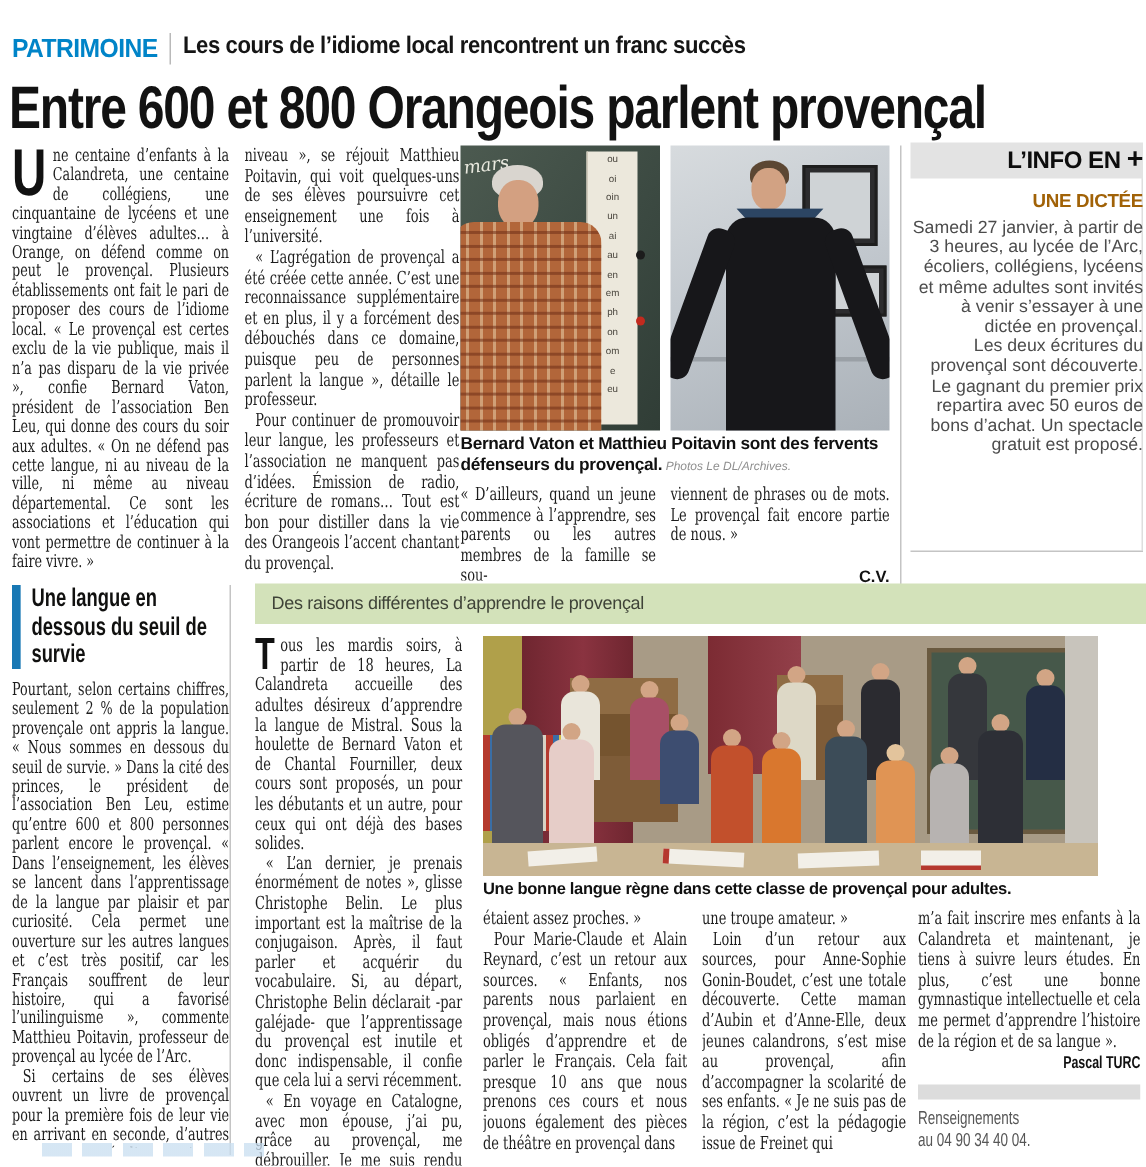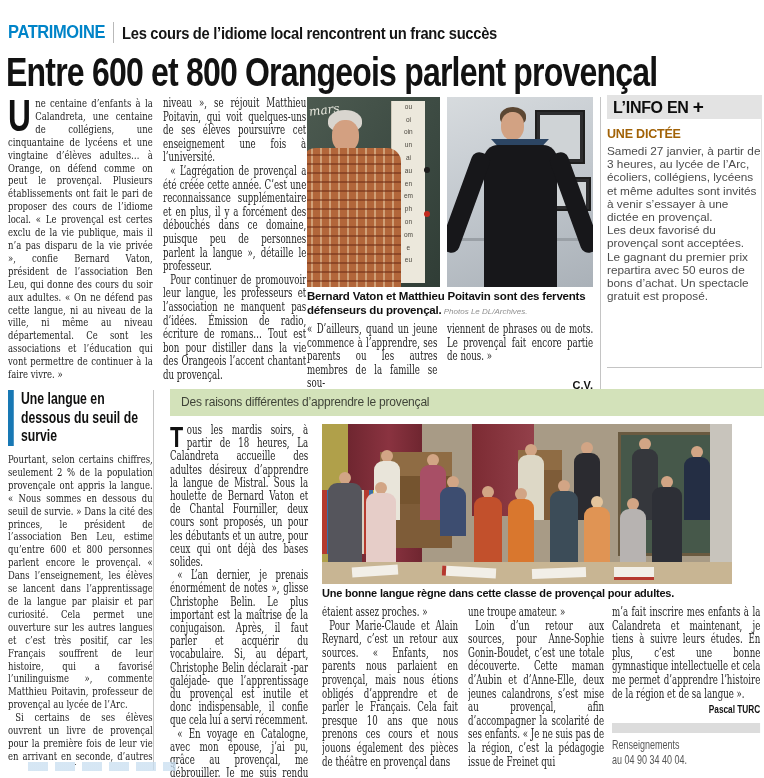--- a/index.html
+++ b/index.html
@@ -1,19 +1,19 @@
 <!DOCTYPE html>
 <html><head>
 <meta charset="utf-8">
 <style>
   html,body{margin:0;padding:0;background:#888;}
   #page{position:relative;width:764px;height:778px;background:#ffffff;overflow:hidden;
         font-family:"Liberation Sans",sans-serif;}
   
-  #kicker{position:absolute;left:8px;top:22px;display:flex;align-items:flex-end;white-space:nowrap;}
+  #kicker{position:absolute;left:8px;top:22px;display:flex;align-items:flex-start;white-space:nowrap;}
   #kicker .section{color:#0084c8;font-weight:bold;font-size:17.5px;letter-spacing:-.4px;
         display:inline-block;transform:scaleX(.94);transform-origin:0 50%;}
   #kicker .kdiv{width:1px;height:21px;background:#b9b9b9;margin:0 8px 0 2px;}
   #kicker .sub{color:#151515;font-weight:bold;font-size:16px;letter-spacing:-.3px;
         display:inline-block;transform:scaleX(.92);transform-origin:0 50%;}
   #headline{position:absolute;left:6px;top:50px;font-weight:bold;font-size:40px;color:#121212;
         letter-spacing:-1px;white-space:nowrap;transform:scaleX(.8);transform-origin:0 0;}
   
   .colflow{position:absolute;font-family:"DejaVu Serif",serif;font-size:12px;line-height:13.6px;
         text-align:justify;color:#1d1d1d;transform:scaleX(.72);transform-origin:0 0;overflow:hidden;}
@@ -69,21 +69,21 @@
   .fig::before{content:"";position:absolute;left:50%;transform:translateX(-50%);top:0;
         width:12px;height:12px;border-radius:50%;background:var(--skin,#d2a585);}
   .fig::after{content:"";position:absolute;top:11px;left:0;right:0;bottom:0;
         border-radius:9px 9px 0 0;background:var(--shirt,#888);}
   
   .photocap{position:absolute;font-weight:bold;font-size:11.5px;line-height:13.5px;color:#101010;
         letter-spacing:-.2px;}
   .photocap .credit{font-weight:normal;font-size:8px;color:#8f8f8f;letter-spacing:0;font-style:italic;}
   #cv-sig{position:absolute;left:447px;top:379px;width:146px;text-align:right;font-weight:bold;
         font-size:11px;color:#111;}
-  #sidebar{position:absolute;left:607px;top:95px;width:155px;}
+  #sidebar{position:absolute;left:607px;top:95px;width:155px;text-align:right;}
   #sidebar .titlebar{background:#e3e3e3;height:24px;line-height:24px;padding-left:6px;
         font-weight:bold;font-size:16px;letter-spacing:-.3px;color:#0d0d0d;}
   #sidebar .titlebar .plus{font-size:19px;}
   #sidebar .sb-subhead{font-weight:bold;font-size:12.5px;color:#a16207;margin:8px 0 4px 0;letter-spacing:-.2px;}
   #sidebar .sb-body p{margin:0;font-size:11.8px;line-height:13.2px;color:#4c4c4c;}
   #greenbar{position:absolute;left:170px;top:389px;width:594px;height:27px;background:#d3e2ba;}
   #greenbar .gtitle{padding-left:11px;font-size:12px;line-height:27px;color:#3f4338;letter-spacing:-.2px;}
   
   .sig-right{display:block;text-align:right;font-family:"Liberation Sans",sans-serif;
         font-weight:bold;font-size:11.5px;color:#111;margin-top:2px;}
@@ -178,21 +178,21 @@
 
   <div class="vrule" style="left:600px;top:97px;height:294px;"></div>
   <div class="vrule" style="left:761px;top:97px;height:270px;background:#dedede;"></div>
   <div id="sidebar">
     <div class="titlebar">
       <span>L’INFO EN </span><span class="plus">+</span>
     </div>
     <div class="sb-subhead">UNE DICTÉE</div>
     <div class="sb-body">
       <p>Samedi 27 janvier, à partir de 3 heures, au lycée de l’Arc, écoliers, collégiens, lycéens et même adultes sont invités à venir s’essayer à une dictée en provençal.</p>
-      <p>Les deux favorisé du provençal sont acceptées.</p>
+      <p>Les deux écritures du provençal sont découverte.</p>
       <p>Le gagnant du premier prix repartira avec 50 euros de bons d’achat. Un spectacle gratuit est proposé.</p>
     </div>
   </div>
   <div class="hrule" style="left:607px;top:367px;width:155px;"></div>
 
   <div class="vrule" style="left:153px;top:390px;height:380px;"></div>
 
   <div id="greenbar">
     <div class="gtitle">Des raisons différentes d’apprendre le provençal</div>
   </div>

